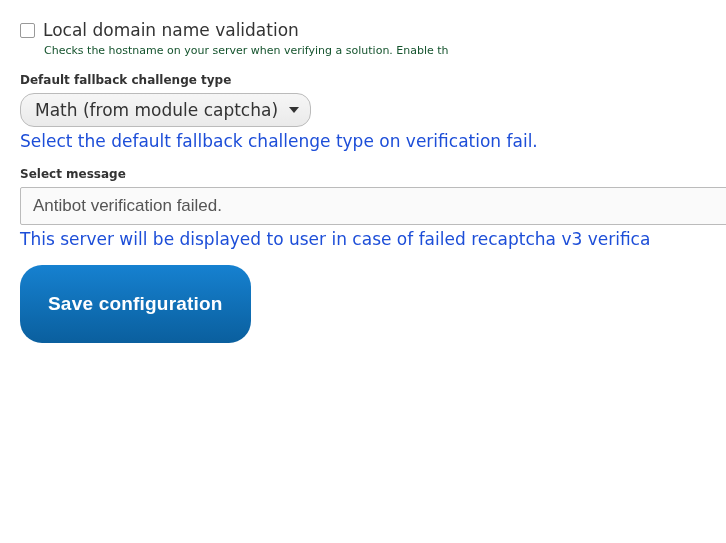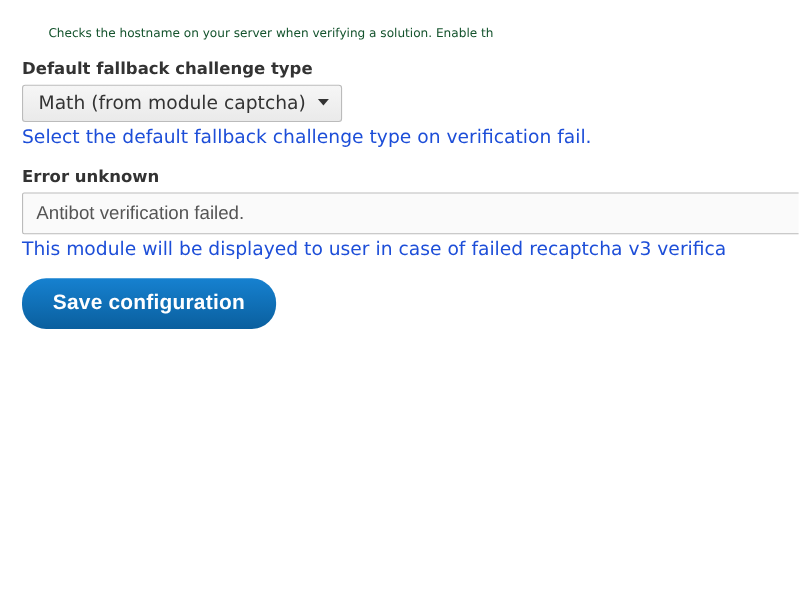--- a/index.html
+++ b/index.html
@@ -2,53 +2,57 @@
 <html><head>
   <meta charset="utf-8">
   <style>
     * { margin:0; padding:0; box-sizing:border-box; }
     body { font-family:"DejaVu Sans","Liberation Sans",Arial,sans-serif; color:#333; font-size:16px; padding:20px 0 0 20px; width:726px; overflow:hidden; position:relative; }
     .field-item { margin-bottom:16px; }
     .checkbox-row { display:flex; align-items:center; gap:8px; }
     .checkbox { width:15px; height:15px; border:1px solid #999; border-radius:2px; background:#fff; cursor:pointer; flex-shrink:0; }
     .checkbox-label { color:#333; font-size:17px; }
     .field-desc { margin-left:24px; color:#14532d; font-size:11px; white-space:nowrap; margin-top:4px; }
-    .field-label-bold { font-weight:bold; color:#333; font-size:15px; margin-bottom:6px; display:block; }
-    .select-box { display:inline-flex; align-items:flex-start; background:linear-gradient(#f6f6f6,#eaeaea); border:1px solid #bbb; border-radius:3px; padding:6px 10px 6px 14px; cursor:pointer; font-size:17px; color:#333; }
+    .field-label-bold { font-weight:bold; color:#333; font-size:12px; margin-bottom:6px; display:block; }
+    .select-box { display:inline-flex; align-items:flex-start; background:linear-gradient(#f6f6f6,#eaeaea); border:1px solid #bbb; border-radius:14px; padding:6px 10px 6px 14px; cursor:pointer; font-size:17px; color:#333; }
     .select-box .caret { margin-left:10px; }
     .help-text { color:#1d4ed8; font-size:17px; white-space:nowrap; margin-top:4px; }
     .text-input { width:760px; max-width:none; border:1px solid #bbb; border-radius:2px; background:#fafafa; padding:8px 12px; font-size:17px; color:#555; }
-    .btn-primary { background:#0b6fba; background:linear-gradient(#1681d0,#0a5f9e); color:#fff; border:none; border-radius:22px; padding:12px 28px; font-size:19px; font-weight:bold; cursor:pointer; letter-spacing:0.2px; }
+    .btn-primary { background:#0b6fba; background:linear-gradient(#1681d0,#0a5f9e); color:#fff; border:none; border-radius:22px; padding:28px 28px; font-size:19px; font-weight:bold; cursor:pointer; letter-spacing:0.2px; }
     .btn-wrap { margin-top:12px; }
     .arrow-overlay { position:absolute; pointer-events:none; }
   </style>
 </head>
 <body>
 
 <div class="field-item">
+  <div class="checkbox-row">
+    <div class="checkbox"></div>
+    <span class="checkbox-label">Local domain name validation</span>
+  </div>
   <div class="field-desc">Checks the hostname on your server when verifying a solution. Enable th</div>
 </div>
 
 <div class="field-item">
   <span class="field-label-bold">Default fallback challenge type</span>
   <div class="select-box">
     <span>Math (from module captcha)</span>
     <span class="caret">
       <svg width="12" height="12" viewBox="0 0 12 12">
           <path d="M1 3 L6 9 L11 3 Z" fill="#333"></path>
         </svg>
     </span>
   </div>
   <div class="help-text">Select the default fallback challenge type on verification fail.</div>
 </div>
 
 <div class="field-item">
-  <span class="field-label-bold">Error unknown</span>
+  <span class="field-label-bold">Select message</span>
   <input type="text" class="text-input" value="Antibot verification failed." style="">
-  <div class="help-text">This module will be displayed to user in case of failed recaptcha v3 verifica</div>
+  <div class="help-text">This server will be displayed to user in case of failed recaptcha v3 verifica</div>
 </div>
 
 <div class="field-item">
 </div>
 
 <div class="btn-wrap">
   <button class="btn-primary">Save configuration</button>
 </div>
 
 <svg class="arrow-overlay" style="left:10px; top:370px;" width="80" height="180">

